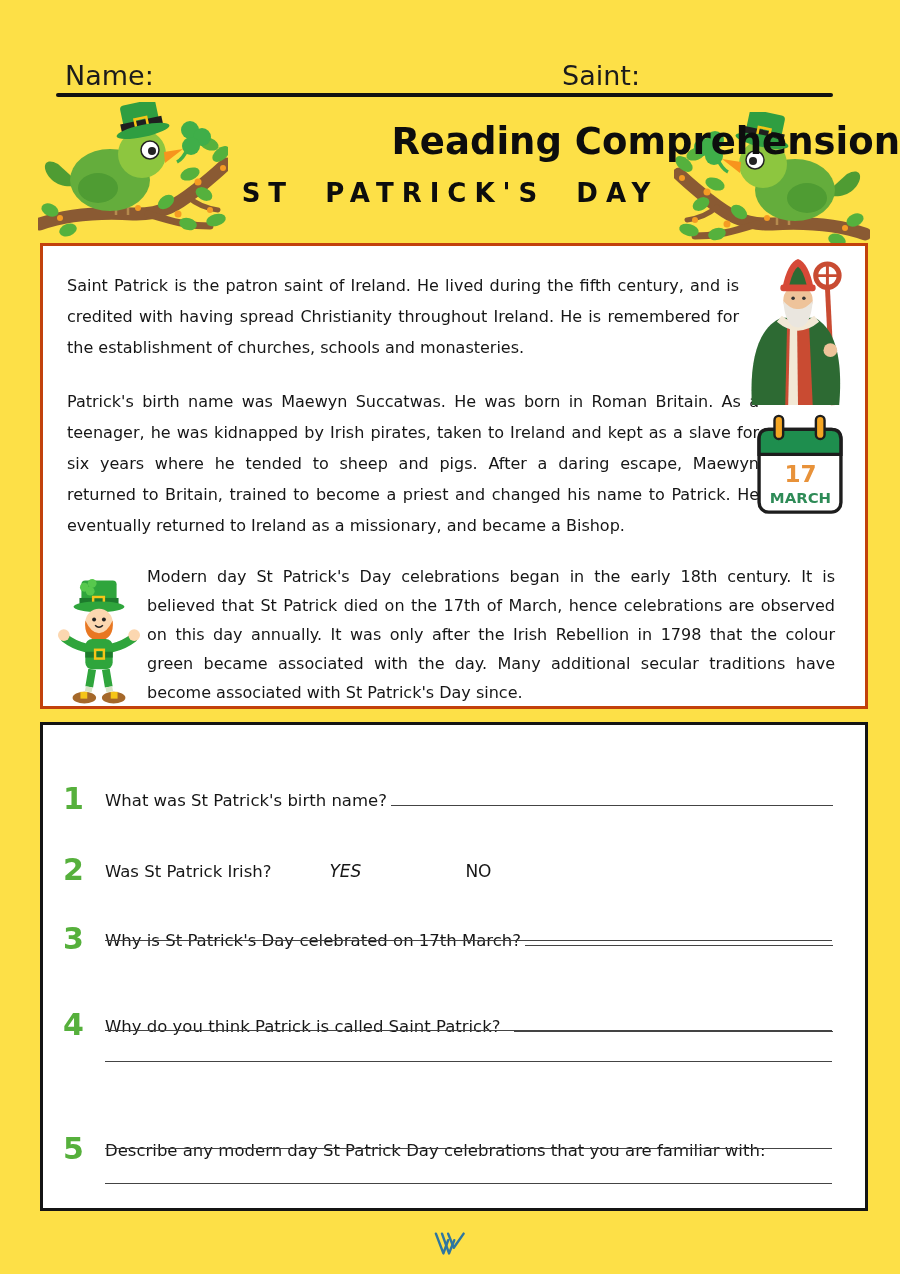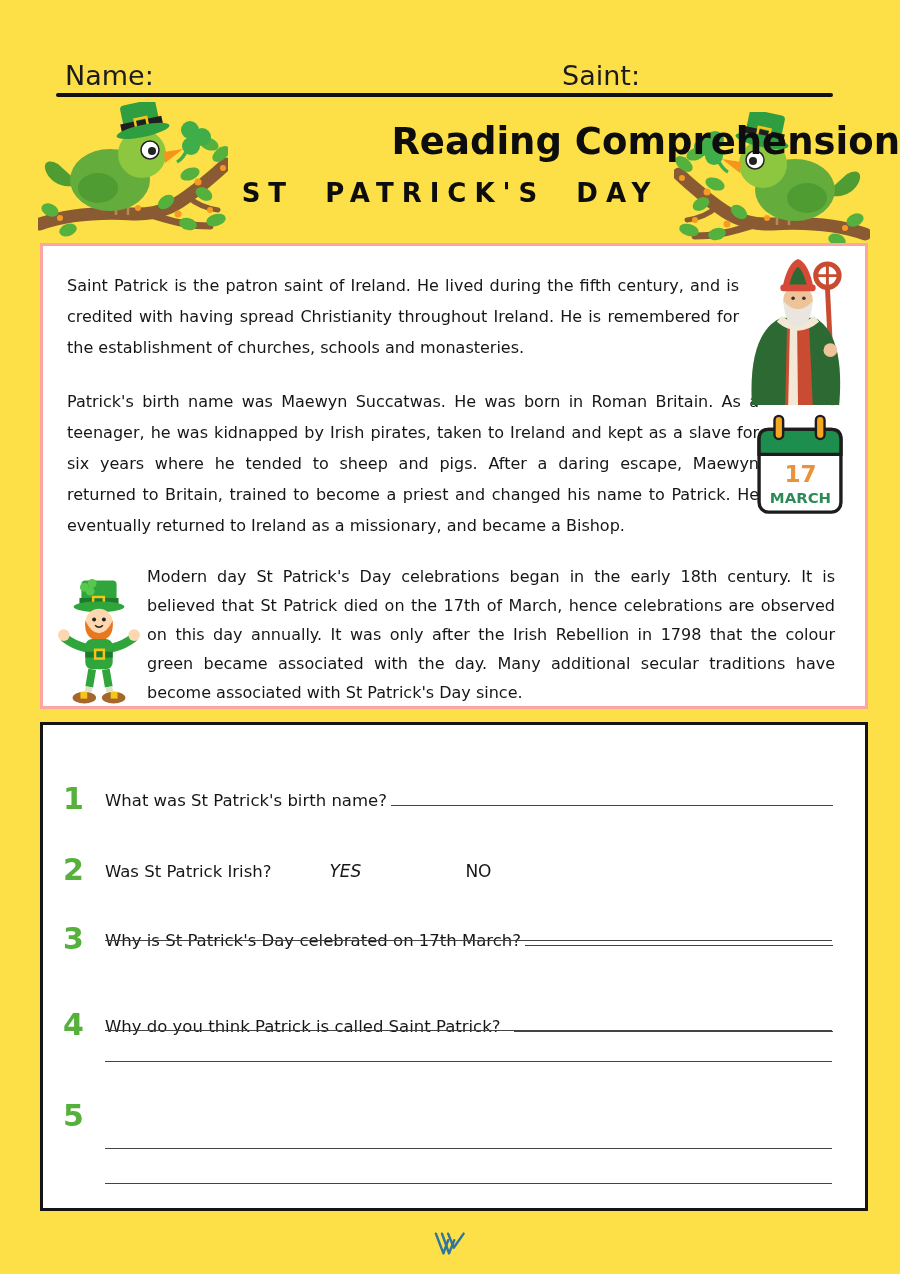--- a/index.html
+++ b/index.html
@@ -24,21 +24,21 @@
   
   .banner-title{position:absolute;left:0;right:0;top:120px;text-align:right;
     font-size:37px;font-weight:800;letter-spacing:0px;color:#0d0d0d;}
   .banner-subtitle{position:absolute;left:0;right:0;top:178px;text-align:center;
     font-size:26px;font-weight:800;letter-spacing:8px;word-spacing:14px;color:#0d0d0d;}
   .bird-left{position:absolute;left:38px;top:102px;width:190px;height:135px;}
   .bird-right{position:absolute;left:674px;top:112px;width:196px;height:135px;transform:scaleX(-1);}
 
   
   .passage-box{position:absolute;left:40px;top:243px;width:828px;height:466px;
-    border:3px solid #fca5a5;background:#fff;padding-left:28px;}
+    border:3px solid #c2410c;background:#fff;padding-left:28px;}
   .questions-box{position:absolute;left:40px;top:722px;width:828px;height:489px;
     border:3px solid #141414;background:#fff;}
 
   
   .para{position:absolute;font-size:16px;line-height:31px;text-align:justify;color:#161616;}
   .para-1{left:24px;top:24px;width:672px;}
   .para-2{left:24px;top:140px;width:692px;}
   .para-3{left:104px;top:316px;width:688px;line-height:29px;}
   .stpatrick{position:absolute;right:12px;top:10px;width:110px;height:152px;}
   .calendar{position:absolute;right:18px;top:166px;width:94px;height:104px;}
@@ -269,20 +269,21 @@
     <div class="q-row row-q4">
       <span class="q-num">4</span>
       <span class="q-text">Why do you think Patrick is called Saint Patrick?</span>
       <span class="q-fill-line gap"></span>
     </div>
     <div class="answer-line line-q4a"></div>
     <div class="answer-line line-q4b"></div>
 
     <div class="q-row row-q5">
       <span class="q-num">5</span>
+      <span class="q-text">Describe any modern day St Patrick Day celebrations that you are familiar with:</span>
     </div>
     <div class="answer-line line-q5a"></div>
     <div class="answer-line line-q5b"></div>
 
   </div>
 
   <div class="footer">
     <svg class="logo-icon" viewBox="0 0 34 26">
       <g stroke="#2e76a0" fill="none" stroke-width="2.6" stroke-linecap="round" stroke-linejoin="round">
         <path d="M2 2 L10 23 L15 9"></path>

